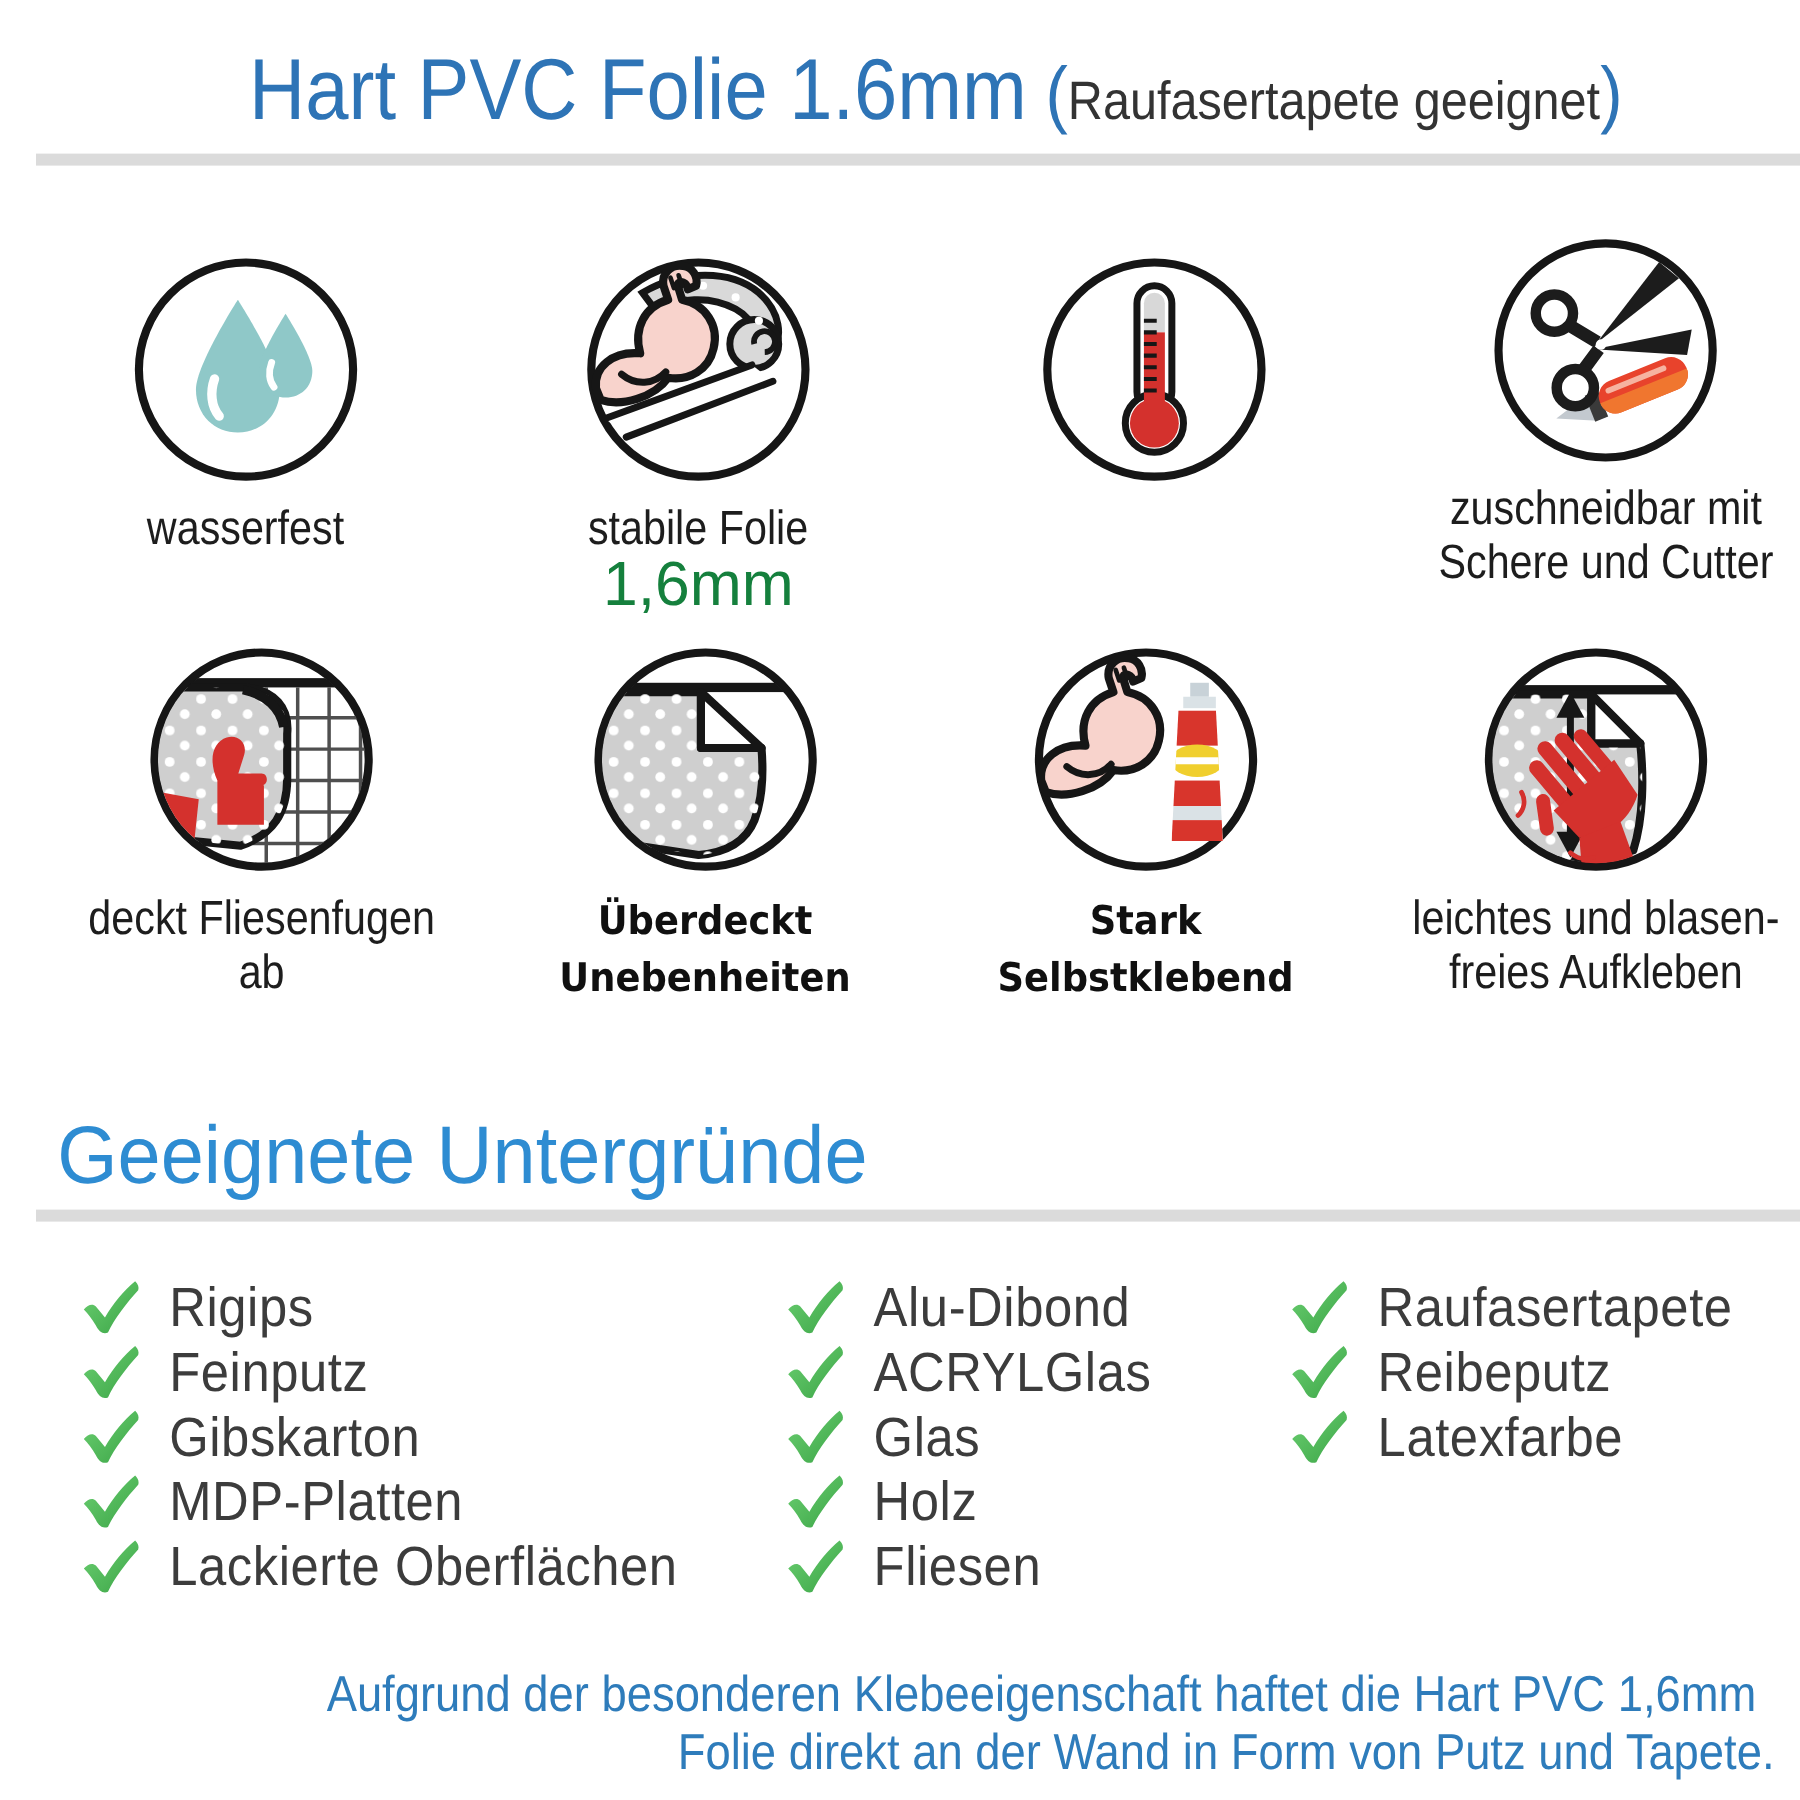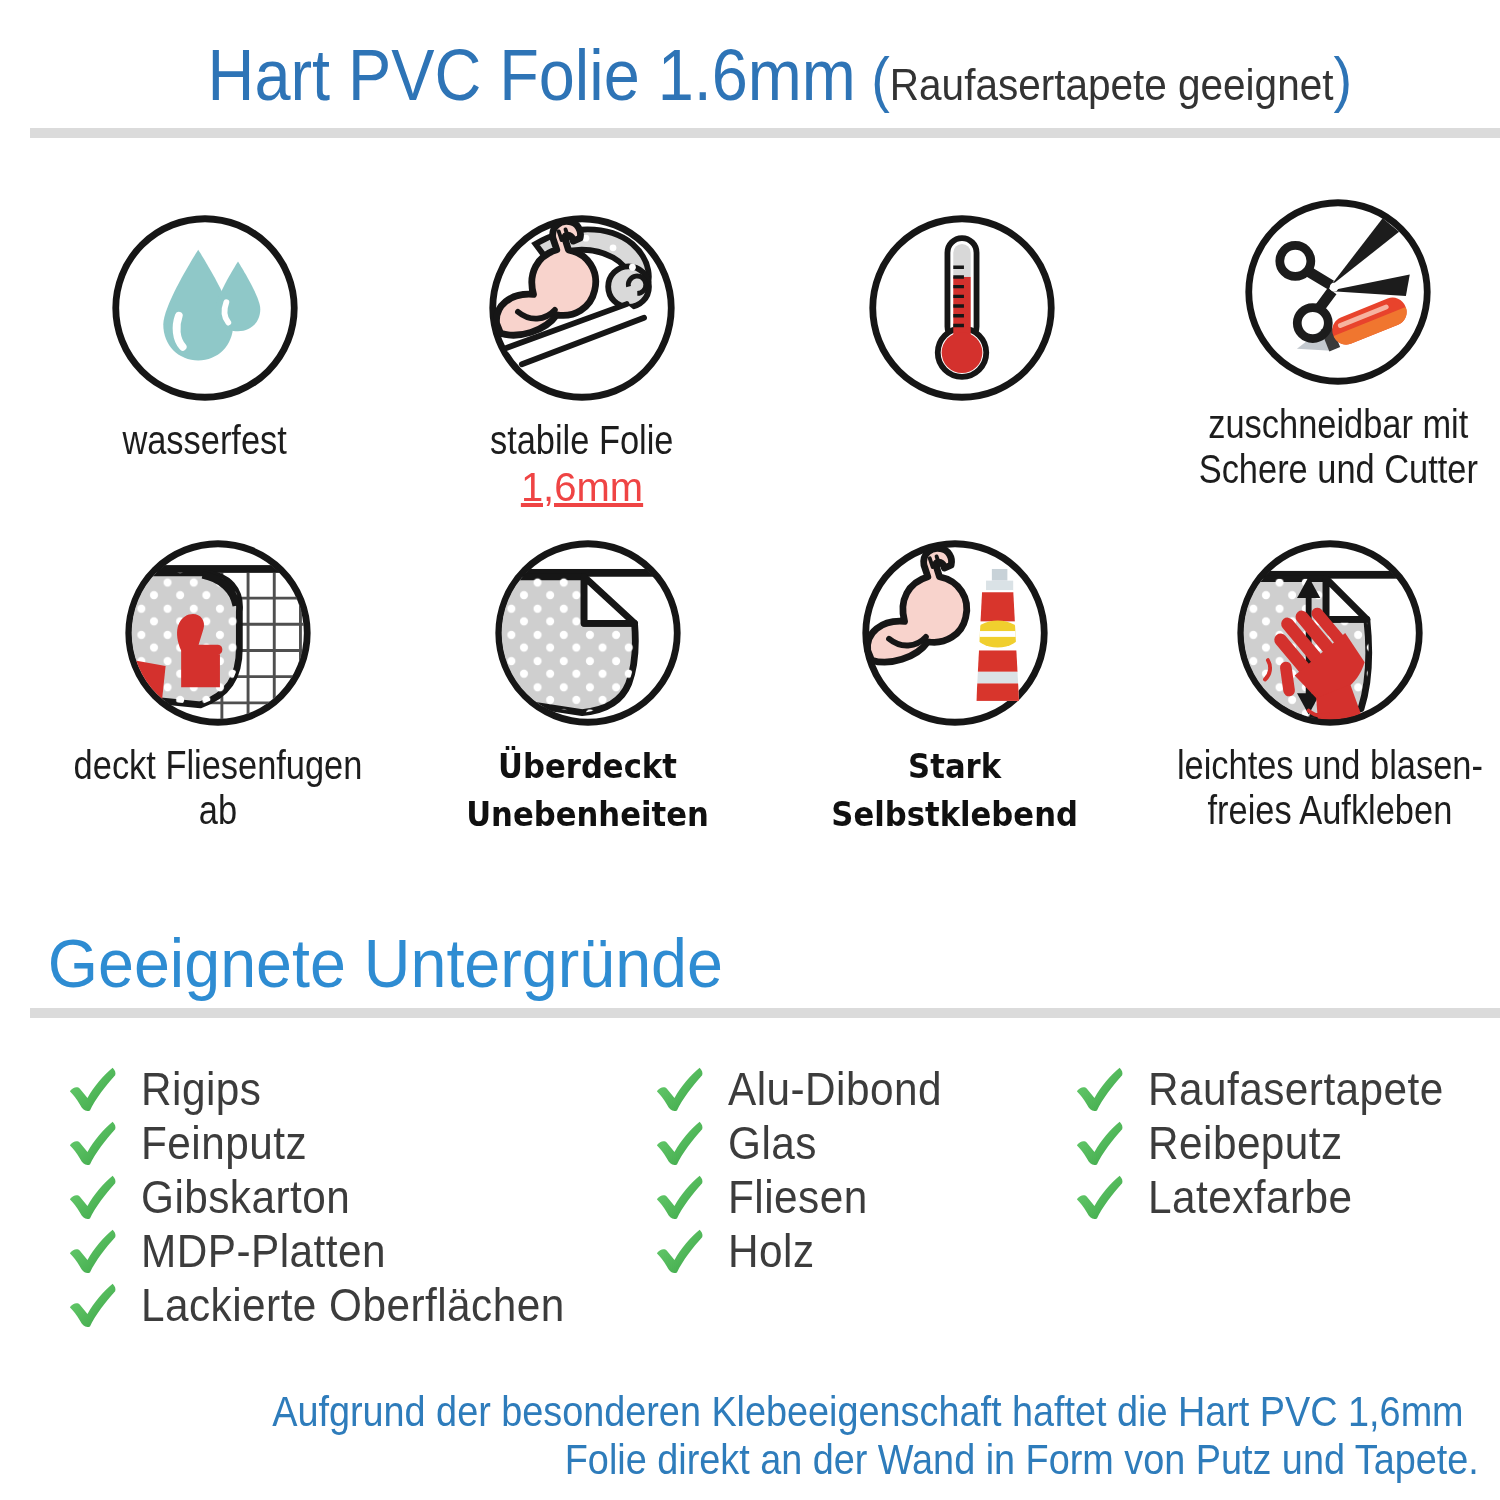--- a/index.html
+++ b/index.html
@@ -27,21 +27,21 @@
   .fcircle{width:194px;height:194px;display:block;margin:0 auto;}
   .flabel{margin-top:13px;}
   .flabel .cnd{
     display:inline-block;transform:scaleX(0.86);transform-origin:50% 0;
     font-size:40px;line-height:45px;color:#1d1d1d;white-space:pre-line;
   }
   .feature.bold .cnd{
     font-family:"DejaVu Sans", sans-serif;font-weight:bold;
     font-size:33px;line-height:48px;transform:scaleX(0.93);color:#101010;
   }
-  .fsub .cnd{color:#ef4444;font-size:40px;line-height:48px;text-decoration:underline;}
+  .fsub .cnd{color:#15803d;font-size:52px;line-height:48px;}
 
   
   .sec-heading{position:absolute;top:924px;left:0;right:0;text-align:left;}
   .sec-heading .cnd{display:inline-block;transform:scaleX(0.95);transform-origin:50% 50%;
     font-size:68px;color:#2E8CD2;}
 
   
   .col{position:absolute;top:1062px;list-style:none;margin:0;padding:0;}
   #col1{left:35px;} #col2{left:622px;} #col3{left:1042px;}
   .item{display:flex;align-items:center;height:54px;}
@@ -291,33 +291,39 @@
     <li class="item">
       <svg viewBox="0 0 60 56">
           <path fill="url(#ckg)" d="M3,30 C7,25 12,24 15,27 L24,38 C32,24 43,11 54,2 C57,5 58,8 57,11 C46,23 33,40 27,53 C22,55 18,52 15,46 C11,39 7,34 3,30 Z"></path>
         </svg>
       <span class="txt">Alu-Dibond</span>
     </li>
     <li class="item">
       <svg viewBox="0 0 60 56">
           <path fill="url(#ckg)" d="M3,30 C7,25 12,24 15,27 L24,38 C32,24 43,11 54,2 C57,5 58,8 57,11 C46,23 33,40 27,53 C22,55 18,52 15,46 C11,39 7,34 3,30 Z"></path>
         </svg>
+      <span class="txt">ACRYLGlas</span>
+    </li>
+    <li class="item">
+      <svg viewBox="0 0 60 56">
+          <path fill="url(#ckg)" d="M3,30 C7,25 12,24 15,27 L24,38 C32,24 43,11 54,2 C57,5 58,8 57,11 C46,23 33,40 27,53 C22,55 18,52 15,46 C11,39 7,34 3,30 Z"></path>
+        </svg>
       <span class="txt">Glas</span>
     </li>
     <li class="item">
       <svg viewBox="0 0 60 56">
           <path fill="url(#ckg)" d="M3,30 C7,25 12,24 15,27 L24,38 C32,24 43,11 54,2 C57,5 58,8 57,11 C46,23 33,40 27,53 C22,55 18,52 15,46 C11,39 7,34 3,30 Z"></path>
         </svg>
+      <span class="txt">Holz</span>
+    </li>
+    <li class="item">
+      <svg viewBox="0 0 60 56">
+          <path fill="url(#ckg)" d="M3,30 C7,25 12,24 15,27 L24,38 C32,24 43,11 54,2 C57,5 58,8 57,11 C46,23 33,40 27,53 C22,55 18,52 15,46 C11,39 7,34 3,30 Z"></path>
+        </svg>
       <span class="txt">Fliesen</span>
-    </li>
-    <li class="item">
-      <svg viewBox="0 0 60 56">
-          <path fill="url(#ckg)" d="M3,30 C7,25 12,24 15,27 L24,38 C32,24 43,11 54,2 C57,5 58,8 57,11 C46,23 33,40 27,53 C22,55 18,52 15,46 C11,39 7,34 3,30 Z"></path>
-        </svg>
-      <span class="txt">Holz</span>
     </li>
   </ul>
 
   <ul class="col" id="col3">
     <li class="item">
       <svg viewBox="0 0 60 56">
           <path fill="url(#ckg)" d="M3,30 C7,25 12,24 15,27 L24,38 C32,24 43,11 54,2 C57,5 58,8 57,11 C46,23 33,40 27,53 C22,55 18,52 15,46 C11,39 7,34 3,30 Z"></path>
         </svg>
       <span class="txt">Raufasertapete</span>
     </li>

